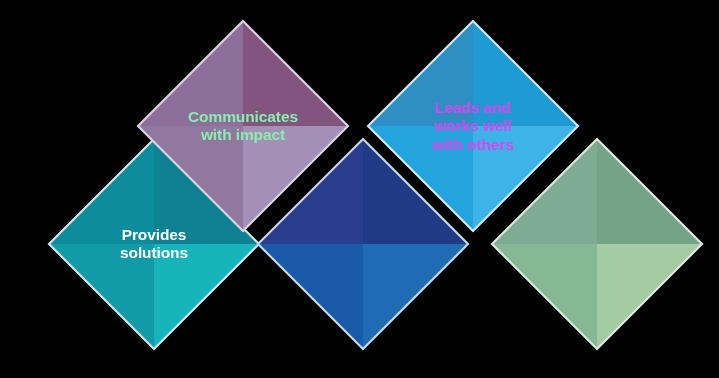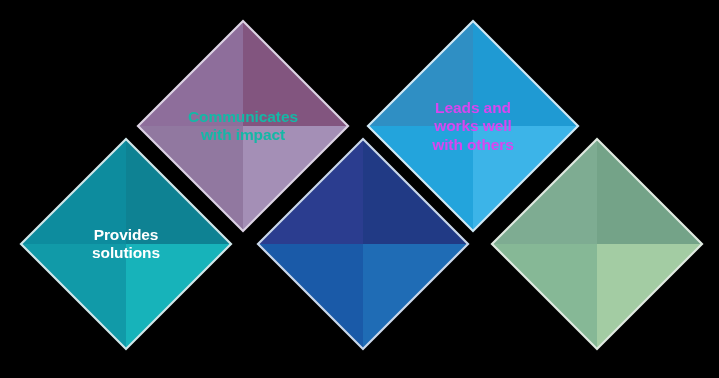--- a/index.html
+++ b/index.html
@@ -50,21 +50,21 @@
     white-space: pre-line;
     pointer-events: none;
     text-rendering: optimizeLegibility;
   }
 </style>
 </head>
 <body>
 
 <div id="canvas" style="width: 719px; height: 378px; background: rgb(0, 0, 0);">
 
-  <div class="diamond" style="left: 126px; top: 244px; width: 210px; height: 210px;">
+  <div class="diamond" style="left: 154px; top: 244px; width: 210px; height: 210px;">
     <div class="shape">
       <svg viewBox="0 0 210 210" preserveAspectRatio="none">
         <polygon class="q-tl" points="105,0 105,105 0,105" fill="#0d8c9e"></polygon>
         <polygon class="q-tr" points="105,0 210,105 105,105" fill="#0e8293"></polygon>
         <polygon class="q-bl" points="0,105 105,105 105,210" fill="#119aa8"></polygon>
         <polygon class="q-br" points="105,105 210,105 105,210" fill="#17b3ba"></polygon>
         <polygon class="q-outline" points="105,0 210,105 105,210 0,105" fill="none" stroke-width="2.2" stroke="#cfe6e9"></polygon>
       </svg>
     </div>
     <div class="label" style="color: rgb(255, 255, 255);">Provides
@@ -74,21 +74,21 @@
   <div class="diamond" style="left: 243px; top: 126px; width: 210px; height: 210px;">
     <div class="shape">
       <svg viewBox="0 0 210 210" preserveAspectRatio="none">
         <polygon class="q-tl" points="105,0 105,105 0,105" fill="#8e6e9b"></polygon>
         <polygon class="q-tr" points="105,0 210,105 105,105" fill="#82557f"></polygon>
         <polygon class="q-bl" points="0,105 105,105 105,210" fill="#9178a0"></polygon>
         <polygon class="q-br" points="105,105 210,105 105,210" fill="#a48fb6"></polygon>
         <polygon class="q-outline" points="105,0 210,105 105,210 0,105" fill="none" stroke-width="2.2" stroke="#dcd2e3"></polygon>
       </svg>
     </div>
-    <div class="label" style="color: #14b8a6;">Communicates
+    <div class="label" style="color: #86efac;">Communicates
 with impact</div>
   </div>
 
   <div class="diamond" style="left: 363px; top: 244px; width: 210px; height: 210px;">
     <div class="shape">
       <svg viewBox="0 0 210 210" preserveAspectRatio="none">
         <polygon class="q-tl" points="105,0 105,105 0,105" fill="#2b3d8f"></polygon>
         <polygon class="q-tr" points="105,0 210,105 105,105" fill="#213a85"></polygon>
         <polygon class="q-bl" points="0,105 105,105 105,210" fill="#1a5aa8"></polygon>
         <polygon class="q-br" points="105,105 210,105 105,210" fill="#1f6cb5"></polygon>

